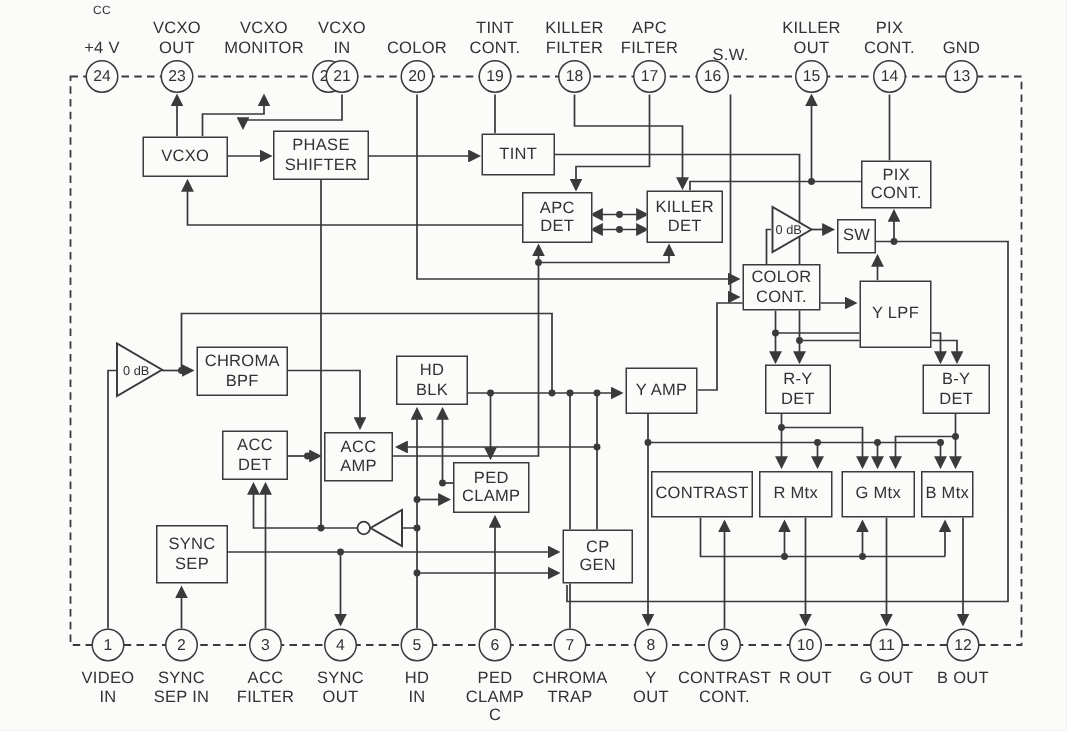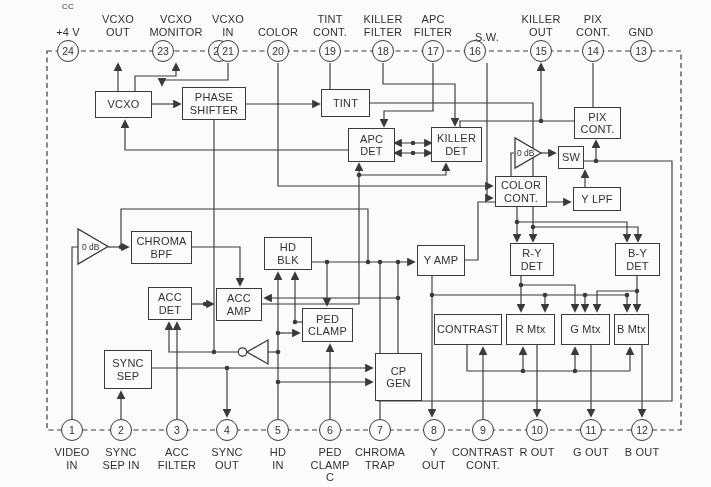--- a/index.html
+++ b/index.html
@@ -140,48 +140,48 @@
       <div class="blk" style="left: 321px; top: 89px; width: 49px; height: 28px;">TINT</div>
       <div class="blk" style="left: 348px; top: 128px; width: 47px; height: 34px;">APC
 DET</div>
       <div class="blk" style="left: 431px; top: 127px; width: 51px; height: 35px;">KILLER
 DET</div>
       <div class="blk" style="left: 558px; top: 146px; width: 26px; height: 23px;">SW</div>
       <div class="blk" style="left: 574px; top: 107px; width: 47px; height: 32px;">PIX
 CONT.</div>
       <div class="blk" style="left: 495px; top: 176px; width: 52px; height: 31px;">COLOR
 CONT.</div>
-      <div class="blk" style="left: 573px; top: 187px; width: 48px; height: 24px;">Y LPF</div>
+      <div class="blk" style="left: 573px; top: 187px; width: 48px; height: 45px;">Y LPF</div>
       <div class="blk" style="left: 131px; top: 231px; width: 61px; height: 33px;">CHROMA
 BPF</div>
       <div class="blk" style="left: 264px; top: 237px; width: 48px; height: 33px;">HD
 BLK</div>
       <div class="blk" style="left: 148px; top: 287px; width: 44px; height: 33px;">ACC
 DET</div>
       <div class="blk" style="left: 216px; top: 288px; width: 46px; height: 33px;">ACC
 AMP</div>
       <div class="blk" style="left: 302px; top: 308px; width: 51px; height: 34px;">PED
 CLAMP</div>
       <div class="blk" style="left: 104px; top: 350px; width: 48px; height: 39px;">SYNC
 SEP</div>
-      <div class="blk" style="left: 375px; top: 353px; width: 47px; height: 48px;">CP
+      <div class="blk" style="left: 375px; top: 353px; width: 47px; height: 36px;">CP
 GEN</div>
       <div class="blk" style="left: 417px; top: 245px; width: 48px; height: 31px;">Y AMP</div>
       <div class="blk" style="left: 510px; top: 243px; width: 44px; height: 33px;">R-Y
 DET</div>
       <div class="blk" style="left: 615px; top: 243px; width: 45px; height: 33px;">B-Y
 DET</div>
       <div class="blk" style="left: 434px; top: 314px; width: 68px; height: 31px;">CONTRAST</div>
       <div class="blk" style="left: 506px; top: 314px; width: 49px; height: 31px;">R Mtx</div>
       <div class="blk" style="left: 561px; top: 314px; width: 49px; height: 31px;">G Mtx</div>
       <div class="blk" style="left: 614px; top: 314px; width: 35px; height: 31px;">B Mtx</div>
       <div class="pin" style="left: 57px; top: 40px;">24</div>
       <div class="plab top" style="left: 31px; top: 2px; text-align: right;">V<sub>CC</sub>
 +4 V</div>
-      <div class="pin" style="left: 107px; top: 40px; margin-left: 45px;">23</div>
+      <div class="pin" style="left: 107px; top: 40px;">23</div>
       <div class="plab top" style="left: 81px; top: 2px;">VCXO
 OUT</div>
       <div class="pin" style="left: 165px; top: 40px; margin-left: 43px;">22</div>
       <div class="plab top" style="left: 139px; top: 2px;">VCXO
 MONITOR</div>
       <div class="pin" style="left: 217px; top: 40px;">21</div>
       <div class="plab top" style="left: 191px; top: 2px;">VCXO
 IN</div>
       <div class="pin" style="left: 267px; top: 40px;">20</div>
       <div class="plab top" style="left: 241px; top: 2px;">COLOR</div>

